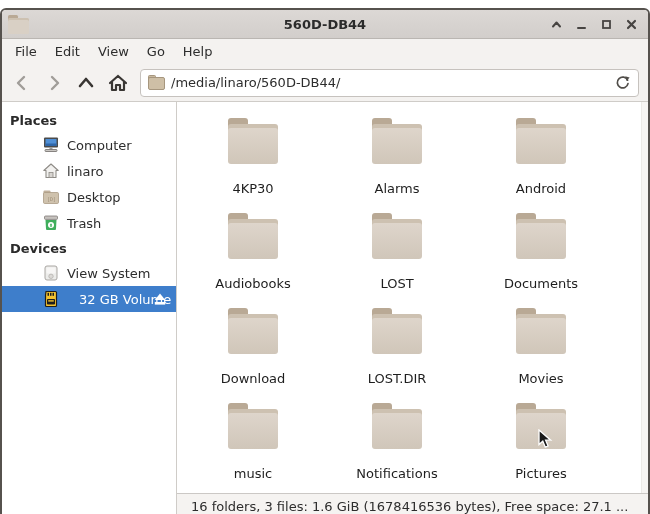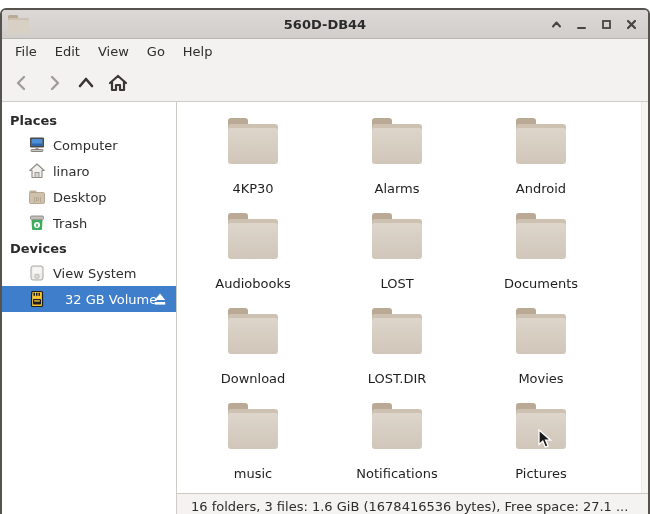--- a/index.html
+++ b/index.html
@@ -43,21 +43,21 @@
   .path-input {
     width: 100%; height: 28px; border: 1px solid #c6c2be; border-radius: 4px;
     background: #fff; padding: 0 32px 0 30px; font: 13px "DejaVu Sans", "Liberation Sans", sans-serif; color: #2d2d2d; outline: none;
   }
   .refresh-btn { position: absolute; right: 6px; top: 4px; width: 22px; height: 20px; display: flex; align-items: center; justify-content: center; }
 
   
   .bodyrow { flex: 1; display: flex; min-height: 0; }
   .sidebar { flex: 0 0 175px; background: #fff; border-right: 1px solid #cfccc8; padding-top: 6px; overflow: hidden; }
   .side-header { font-weight: bold; color: #2b2b2b; padding: 5px 8px 4px 8px; }
-  .side-item { height: 26px; display: flex; align-items: center; padding-left: 26px; position: relative; color: #2d2d2d; }
+  .side-item { height: 26px; display: flex; align-items: center; padding-left: 40px; position: relative; color: #2d2d2d; }
   .side-item .icn { width: 18px; height: 18px; margin-right: 7px; display: flex; align-items: center; justify-content: center; }
   .side-item.selected { background: #3e7ecb; color: #ffffff; gap: 12px; }
   .side-item .eject { position: absolute; right: 8px; top: 5px; width: 16px; height: 16px; }
 
   .maincol { flex: 1; display: flex; flex-direction: column; min-width: 0; background: #fff; position: relative; }
   .filegrid {
     flex: 1; padding: 10px 0 0 4px;
     display: grid; grid-template-columns: repeat(3, 144px); grid-auto-rows: 95px;
     align-content: start; overflow: hidden;
   }
@@ -133,20 +133,35 @@
     <span class="tool-btn">
       <svg width="20" height="20" viewBox="0 0 20 20">
           <polyline points="4,13 10,6 16,13" fill="none" stroke="#393633" stroke-width="2.6" stroke-linecap="round" stroke-linejoin="round"></polyline>
         </svg>
     </span>
     <span class="tool-btn">
       <svg width="22" height="20" viewBox="0 0 22 20">
           <path d="M11 3 L3 10 M11 3 L19 10 M5 9 V17 H9 V12 H13 V17 H17 V9" fill="none" stroke="#393633" stroke-width="2.2" stroke-linecap="round" stroke-linejoin="round"></path>
         </svg>
     </span>
+    <span class="pathwrap">
+      <span class="folder-mini">
+        <svg width="17" height="15" viewBox="0 0 17 15">
+          <rect x="0.5" y="0.5" width="7" height="6" rx="1" fill="#c9b99f" stroke="#a6967e"></rect>
+          <rect x="0.5" y="2.5" width="16" height="12" rx="1.5" fill="#cebfa6" stroke="#a6967e"></rect>
+        </svg>
+      </span>
+      <input class="path-input" type="text" value="/media/linaro/560D-DB44/" style="">
+      <span class="refresh-btn">
+        <svg width="17" height="17" viewBox="0 0 17 17">
+          <path d="M13.6 6.2 A5.4 5.4 0 1 0 14 9.6" fill="none" stroke="#514e4a" stroke-width="1.7" stroke-linecap="round"></path>
+          <polygon points="11.2,2.2 15.6,3.4 12.6,7.0" fill="#514e4a"></polygon>
+        </svg>
+      </span>
+    </span>
   </div>
 
   <div class="bodyrow">
     <div class="sidebar" id="sidebar">
         <div class="side-header">Places</div>
         <div class="side-item">
           <span class="icn">
             <svg width="18" height="18" viewBox="0 0 18 18">
               <rect x="2" y="1.5" width="14" height="10" rx="1" fill="#4a4a4a"></rect>
               <rect x="3.5" y="3" width="11" height="7" fill="#4f8fd6"></rect>

